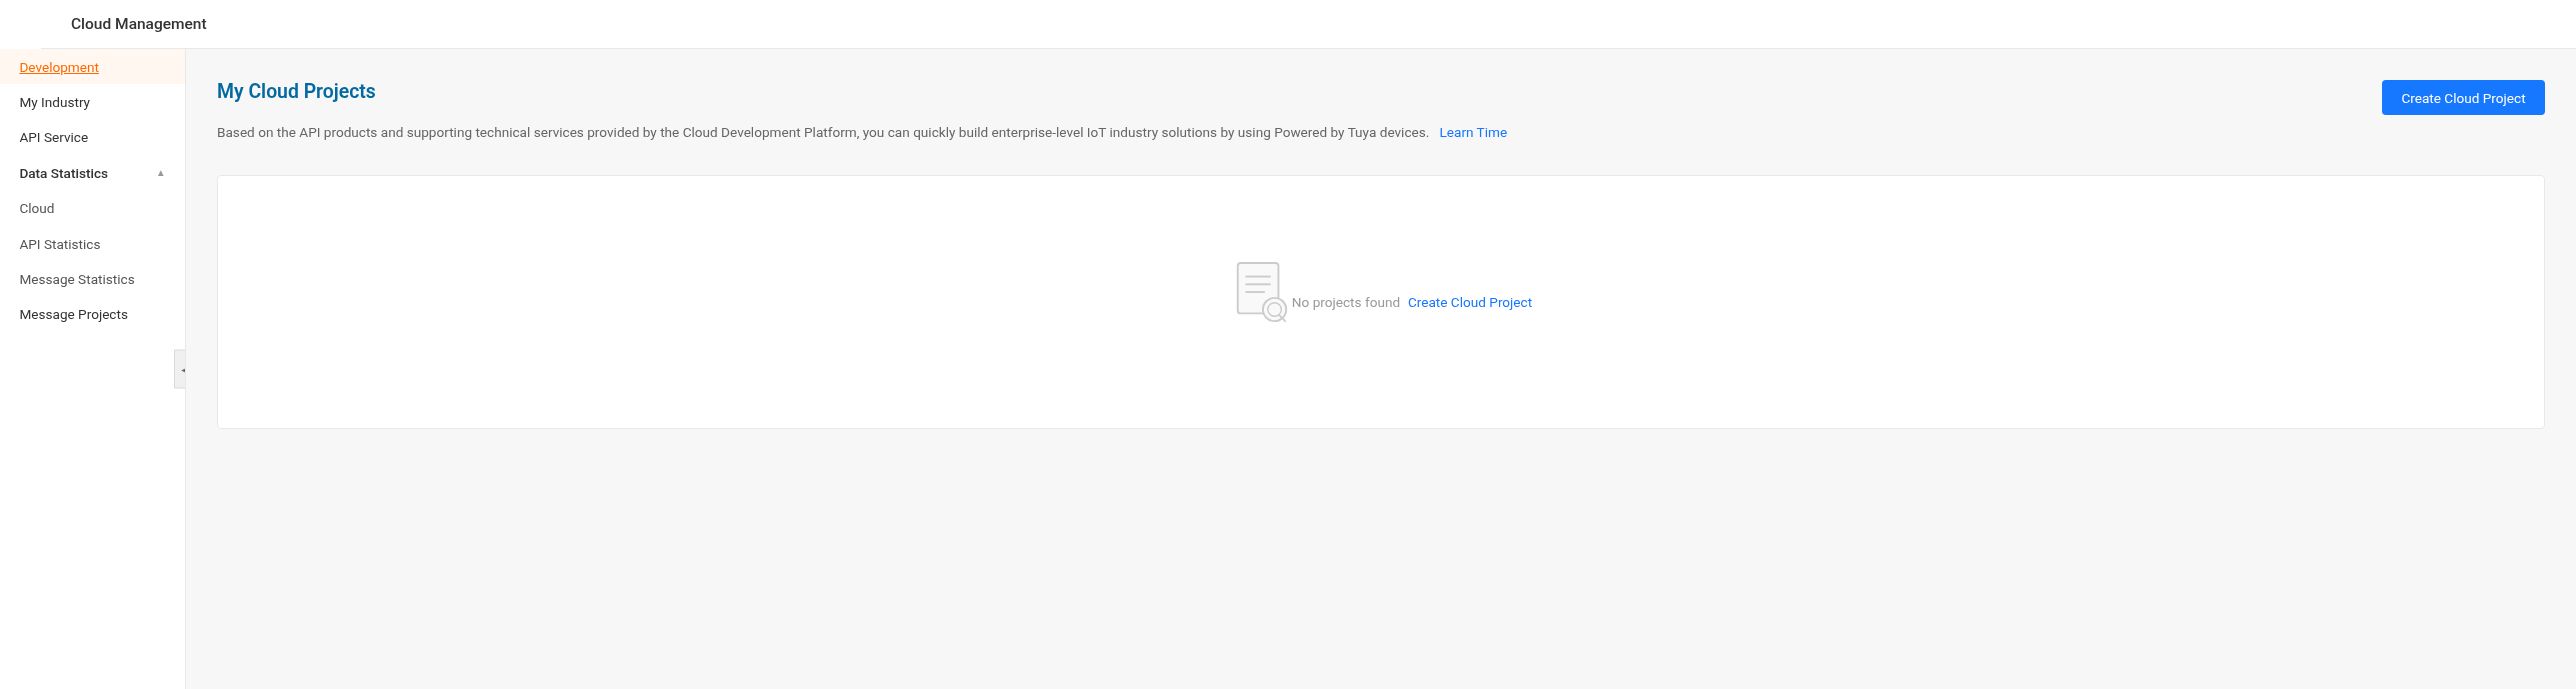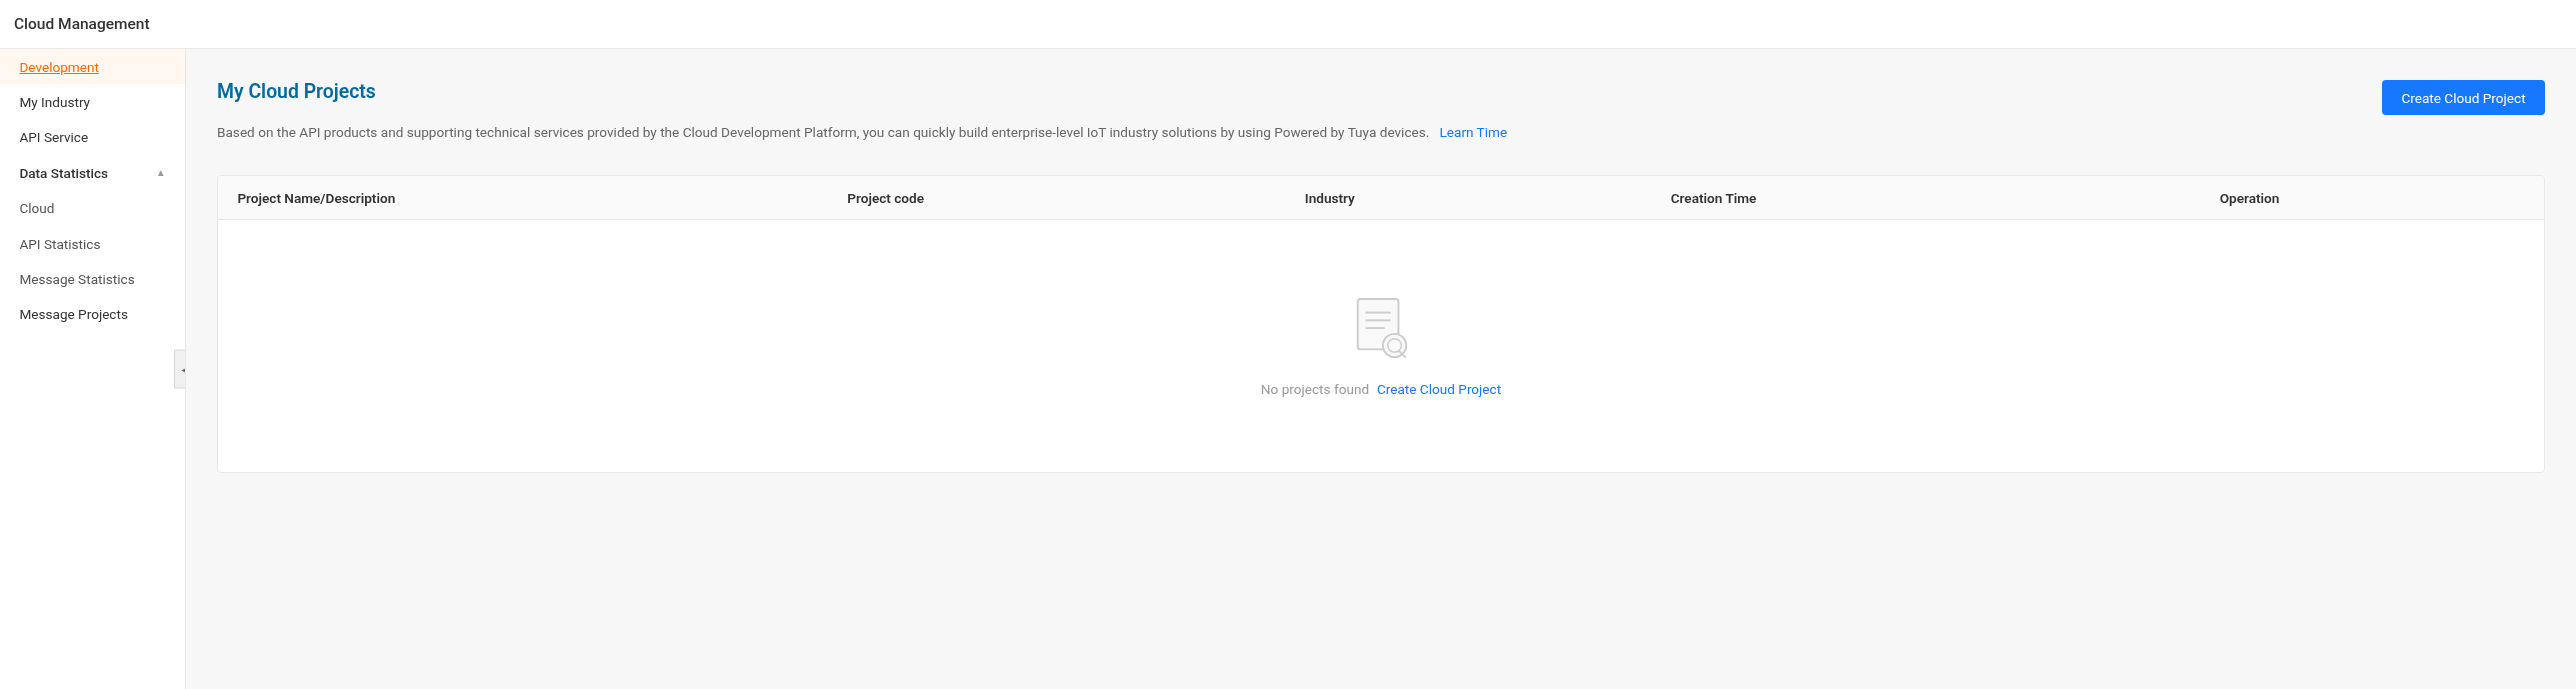--- a/index.html
+++ b/index.html
@@ -16,22 +16,23 @@
       background: #fff;
       overflow: hidden;
     }
 
     .top-bar {
       height: 49px;
       background: #fff;
       border-bottom: 1px solid #e8e8e8;
       display: flex;
       align-items: center;
-      padding: 0 14px;
+      padding: 0 30px;
       flex-shrink: 0;
+      margin-left: 41px;
     }
 
     .top-bar-title {
       font-size: 15.5px;
       font-weight: 500;
       color: #333;
     }
 
     .main-layout {
       display: flex;
@@ -163,21 +164,20 @@
 
     .table-header-cell {
       font-size: 13.6px;
       font-weight: 600;
       color: #333;
     }
 
     .table-body {
       min-height: 252px;
       display: flex;
-      flex-direction: column;
       align-items: center;
       justify-content: center;
       padding: 39px 19.4px;
     }
 
     .empty-icon {
       width: 62px;
       height: 70px;
       margin-bottom: 15.5px;
       color: #ccc;
@@ -246,27 +246,20 @@
         <p class="description">
           <span>Based on the API products and supporting technical services provided by the Cloud Development Platform, you can quickly build enterprise-level IoT industry solutions by using Powered by Tuya devices.</span>
           &nbsp;
           <a href="#">Learn Time</a>
         </p>
       </div>
       <button class="create-btn">Create Cloud Project</button>
     </div>
 
     <div class="table-container">
-      <div class="table-header">
-        <div class="table-header-cell">Project Name/Description</div>
-        <div class="table-header-cell">Project code</div>
-        <div class="table-header-cell">Industry</div>
-        <div class="table-header-cell">Creation Time</div>
-        <div class="table-header-cell">Operation</div>
-      </div>
 
       <div class="table-body">
 
         <svg class="empty-icon" viewBox="0 0 64 72" fill="none" xmlns="http://www.w3.org/2000/svg">
           <rect x="8" y="4" width="42" height="52" rx="3" stroke="#ccc" stroke-width="2" fill="#f9f9f9"></rect>
           <line x1="16" y1="18" x2="42" y2="18" stroke="#ccc" stroke-width="2"></line>
           <line x1="16" y1="26" x2="42" y2="26" stroke="#ccc" stroke-width="2"></line>
           <line x1="16" y1="34" x2="36" y2="34" stroke="#ccc" stroke-width="2"></line>
           <circle cx="46" cy="52" r="12" stroke="#ccc" stroke-width="2" fill="#f9f9f9"></circle>
           <circle cx="46" cy="52" r="7" stroke="#ccc" stroke-width="1.5"></circle>

